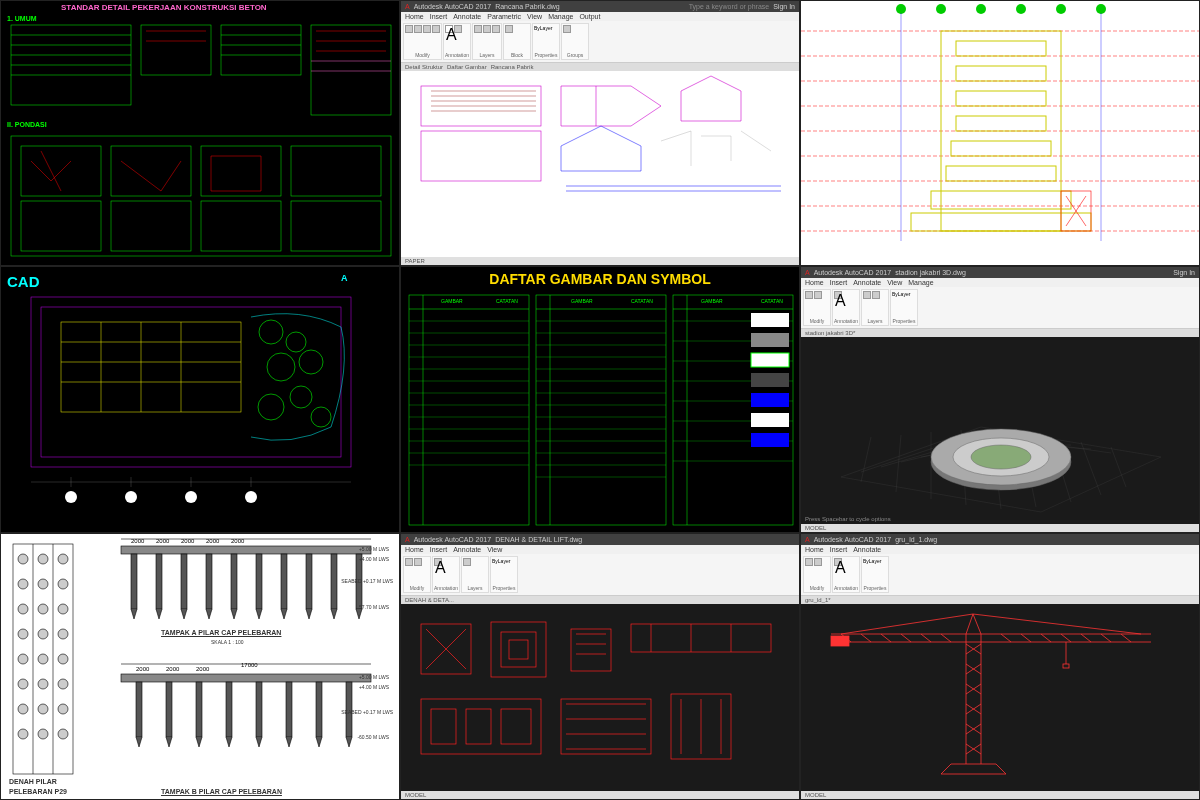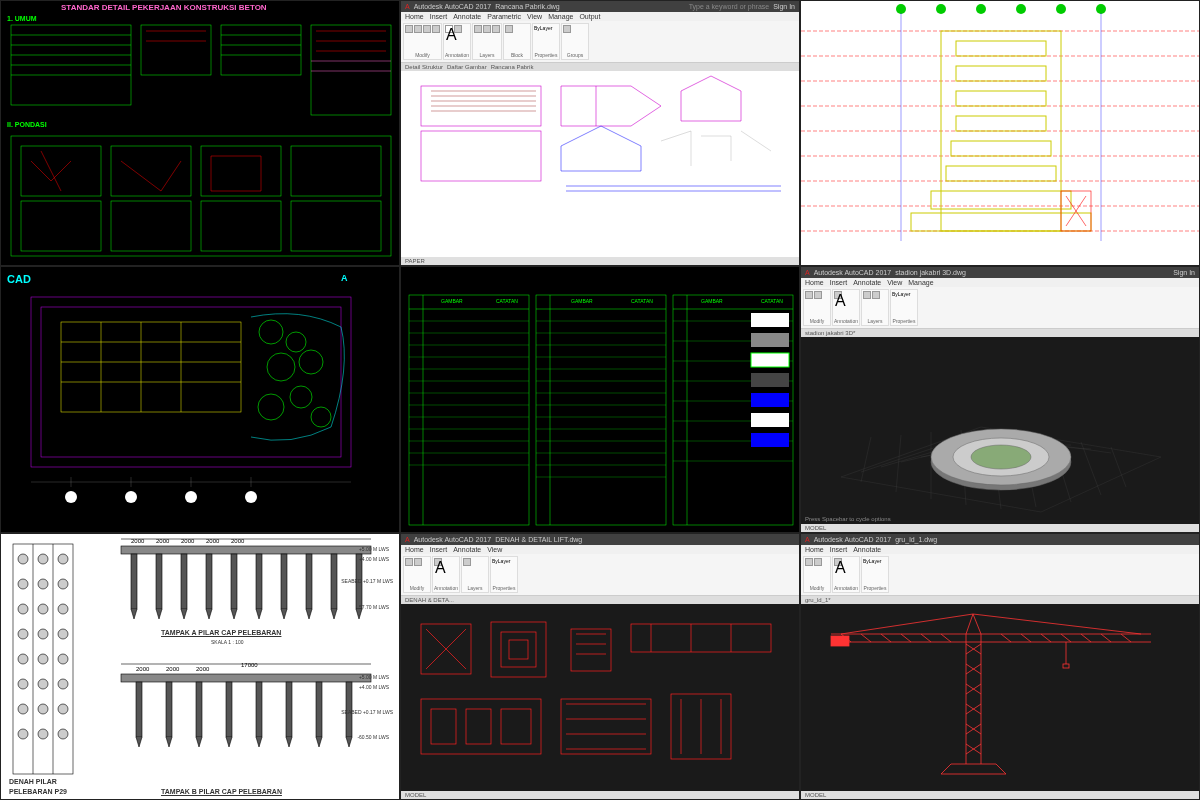--- a/index.html
+++ b/index.html
@@ -203,21 +203,21 @@
         <circle cx="300" cy="8" r="5"></circle>
       </g>
 <g stroke="#00f" fill="none" stroke-width="0.4">
         <line x1="100" y1="12" x2="100" y2="240"></line>
         <line x1="300" y1="12" x2="300" y2="240"></line>
       </g>
 </svg>
 </div>
 
 <div class="cell cad-dark">
-<div style="position:absolute;top:6px;left:6px;color:#0ff;font-size:11px;font-weight:bold">CAD</div>
+<div style="position:absolute;top:6px;left:6px;color:#0ff;font-size:15px;font-weight:bold">CAD</div>
 <div style="position:absolute;top:6px;left:340px;color:#0ff;font-size:9px;font-weight:bold">A</div>
 <svg class="svg-fill">
 <g stroke="#c0f" fill="none" stroke-width="0.5">
         <rect x="30" y="30" width="320" height="170"></rect>
         <rect x="40" y="40" width="300" height="150"></rect>
       </g>
 <g stroke="#ff0" fill="none" stroke-width="0.5">
         <rect x="60" y="55" width="180" height="90"></rect>
         <line x1="60" y1="75" x2="240" y2="75"></line>
         <line x1="60" y1="95" x2="240" y2="95"></line>
@@ -248,20 +248,21 @@
 <g fill="#fff">
         <circle cx="70" cy="230" r="6"></circle>
         <circle cx="130" cy="230" r="6"></circle>
         <circle cx="190" cy="230" r="6"></circle>
         <circle cx="250" cy="230" r="6"></circle>
       </g>
 </svg>
 </div>
 
 <div class="cell cad-dark">
+<div class="yellow-title">DAFTAR GAMBAR DAN SYMBOL</div>
 <svg class="svg-fill" style="top:24px;height:calc(100% - 24px)">
 <g stroke="#0f0" fill="none" stroke-width="0.5">
 <rect x="8" y="4" width="120" height="230"></rect>
         <rect x="135" y="4" width="130" height="230"></rect>
         <rect x="272" y="4" width="120" height="230"></rect>
 <line x1="8" y1="18" x2="128" y2="18"></line>
         <line x1="135" y1="18" x2="265" y2="18"></line>
         <line x1="272" y1="18" x2="392" y2="18"></line>
 <line x1="22" y1="4" x2="22" y2="234"></line>
         <line x1="149" y1="4" x2="149" y2="234"></line>

